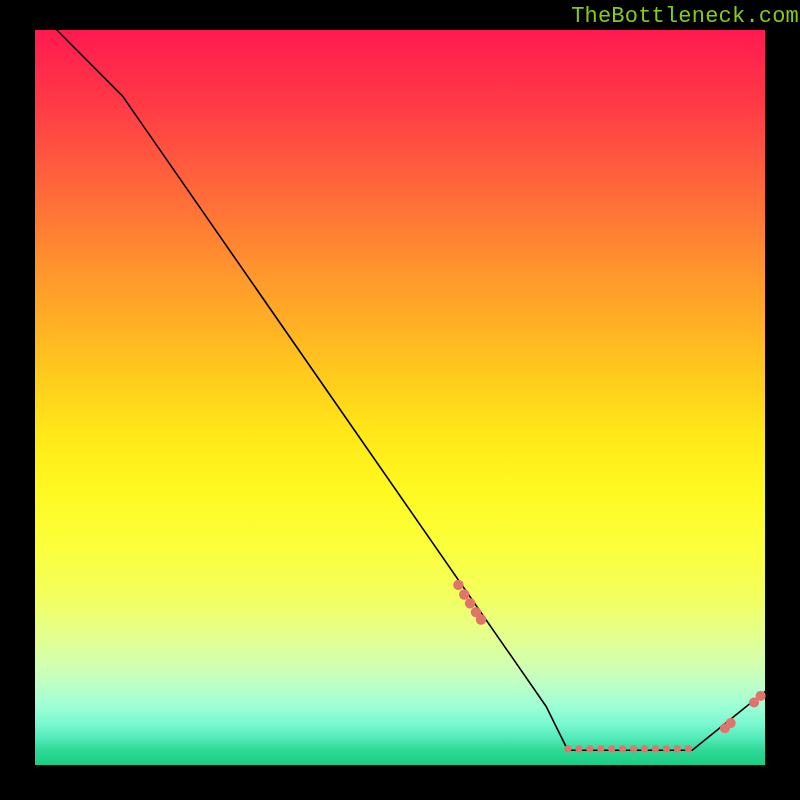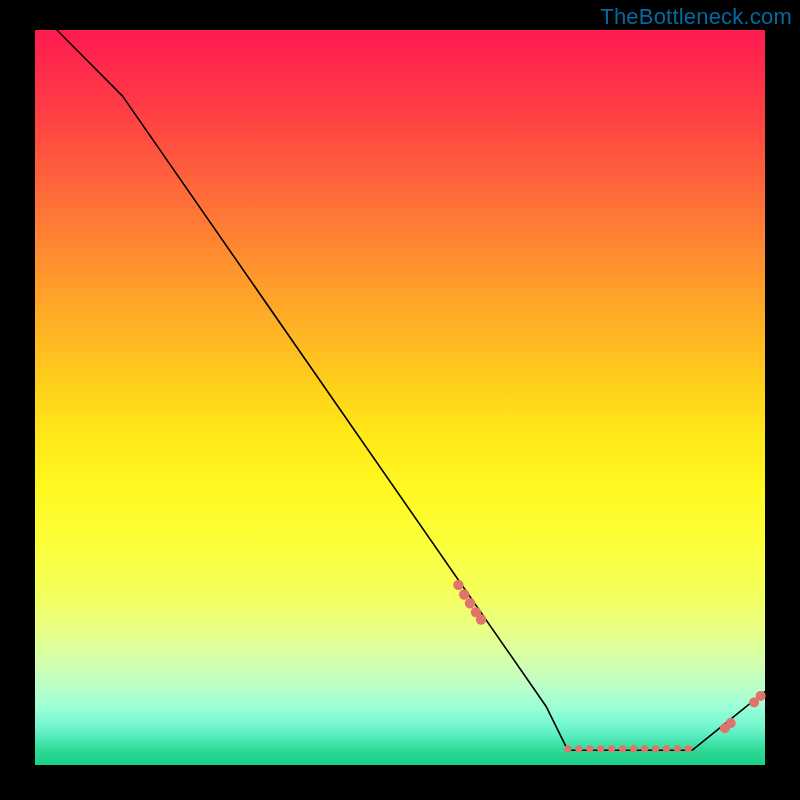--- a/index.html
+++ b/index.html
@@ -44,24 +44,24 @@
   }
   svg.curve {
     position: absolute;
     left: 0; top: 0;
     width: 730px; height: 735px;
     overflow: visible;
   }
   .watermark {
     position: absolute;
     top: 4px;
-    right: 8px;
-    font-family: Liberation Sans, sans-serif;
+    right: 1px;
+    font-family: Liberation Mono, monospace;
     font-size: 22px;
-    color: #0369a1;
+    color: #84cc16;
     letter-spacing: 0.2px;
     user-select: none;
   }
 </style>
 </head>
 <body>
 
 <div class="wrap">
   <div class="watermark">TheBottleneck.com</div>
   <div class="plot">

